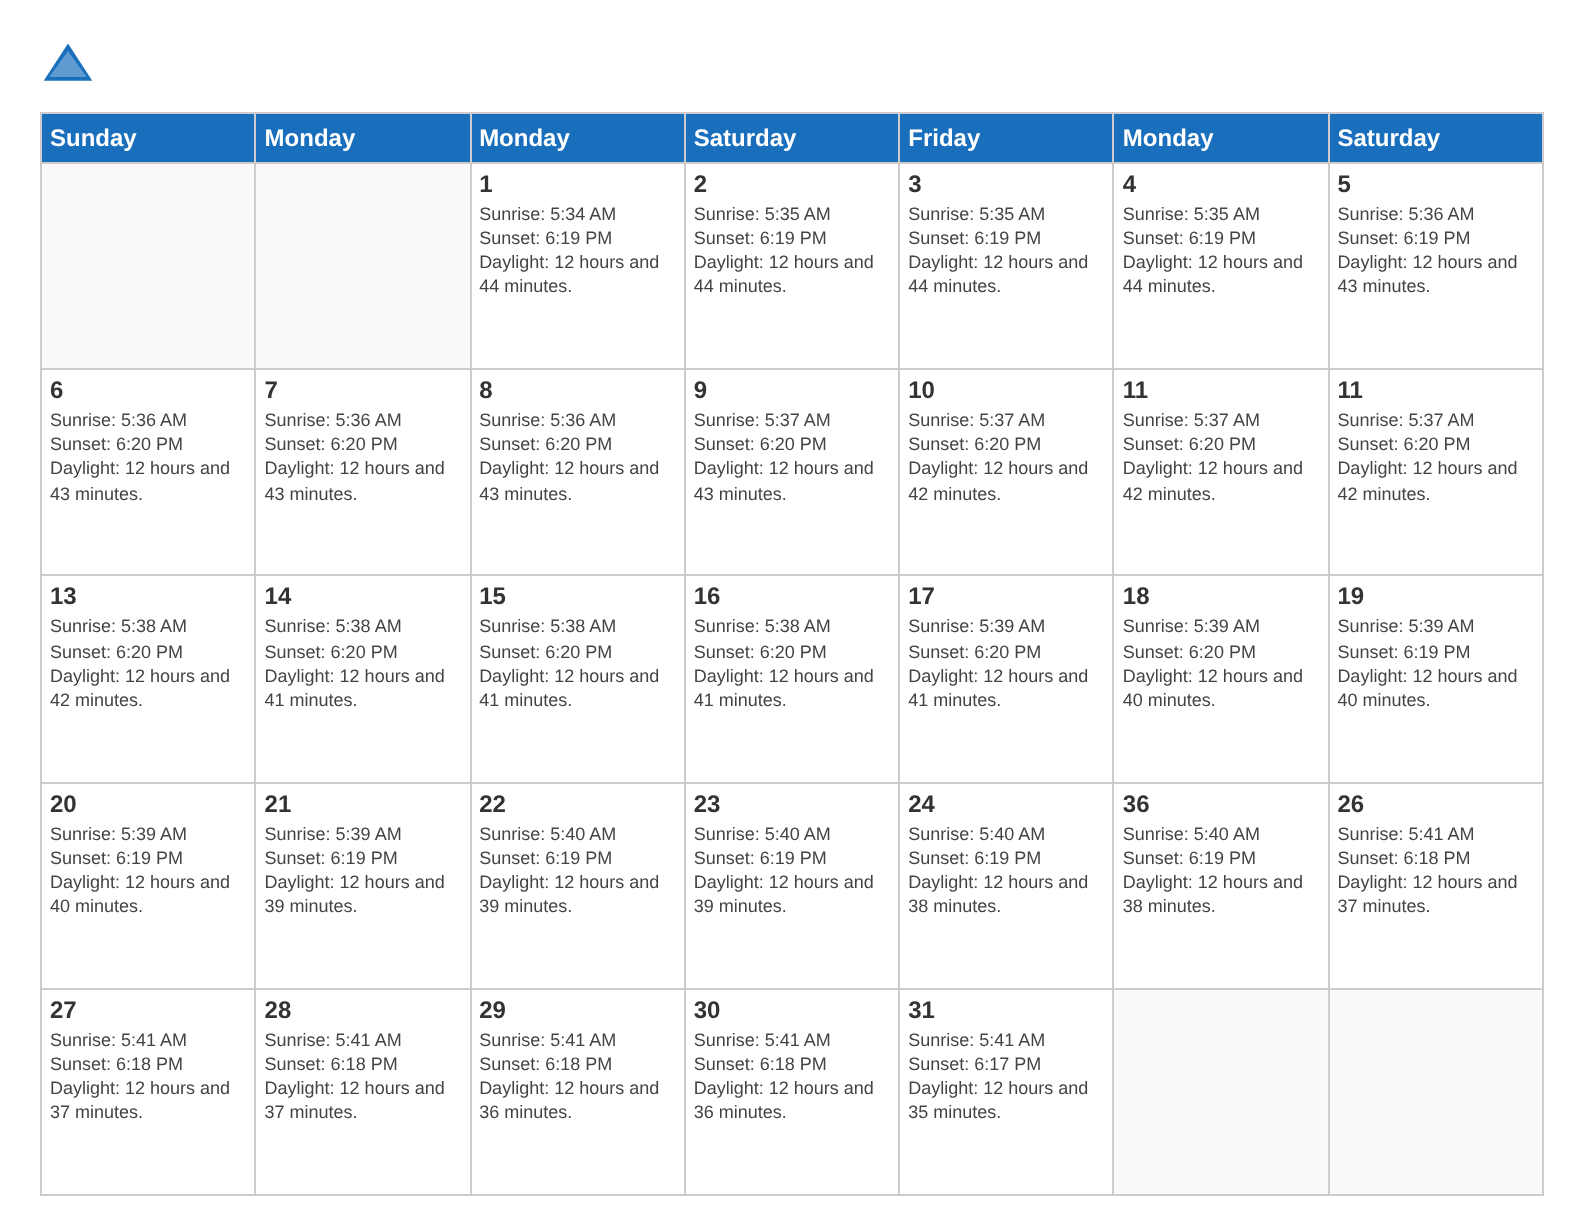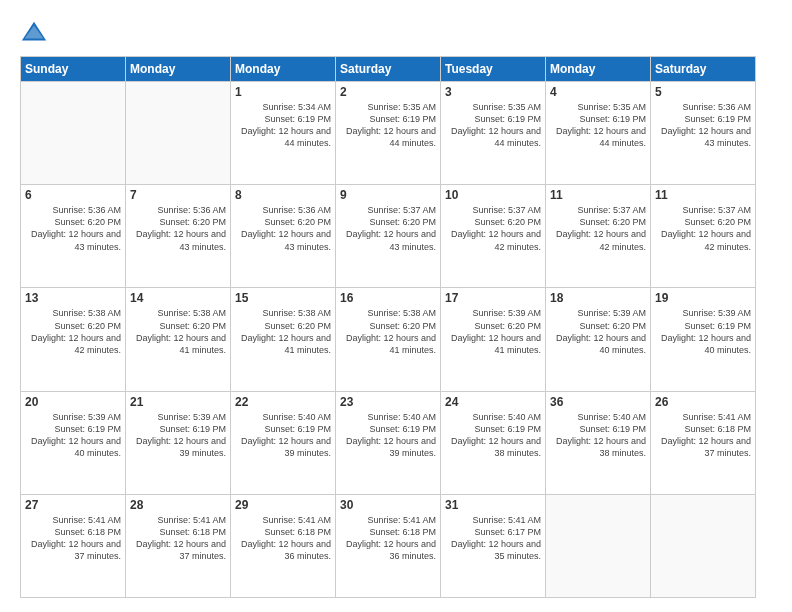--- a/index.html
+++ b/index.html
@@ -6,21 +6,21 @@
     body {
       width: 792px;
       height: 612px;
       background: #fff;
       font-family: Arial, sans-serif;
       overflow: hidden;
     }
     .page {
       width: 792px;
       height: 612px;
-      padding: 18px 36px 14px 20px;
+      padding: 18px 20px 14px 20px;
       display: flex;
       flex-direction: column;
     }
     .header {
       display: flex;
       justify-content: space-between;
       align-items: flex-start;
       margin-bottom: 10px;
     }
     .logo {
@@ -92,21 +92,20 @@
       font-size: 12px;
       font-weight: bold;
       color: #333;
       display: block;
       margin-bottom: 2px;
     }
     .day-info {
       font-size: 9px;
       color: #444;
       line-height: 1.35;
-      text-align: right;
     }
   </style>
 </head>
 <body>
 
 <div class="page">
   <div class="header">
     <div class="logo">
       <svg class="logo-icon" viewBox="0 0 30 30">
         <polygon points="15,4 28,24 2,24" fill="#1a6fbd"></polygon>
@@ -123,21 +122,21 @@
     </div>
   </div>
 
   <table class="calendar">
     <thead>
       <tr>
       <th>Sunday</th>
           <th>Monday</th>
           <th>Monday</th>
           <th>Saturday</th>
-          <th>Tuesday</th>
+          <th>Friday</th>
           <th>Monday</th>
           <th>Saturday</th>
         </tr>
     </thead>
     <tbody id="calendar-body">
     <tr>
           <td class="empty"></td>
           <td class="empty"></td>
           <td>
             <span class="day-num">1</span>

